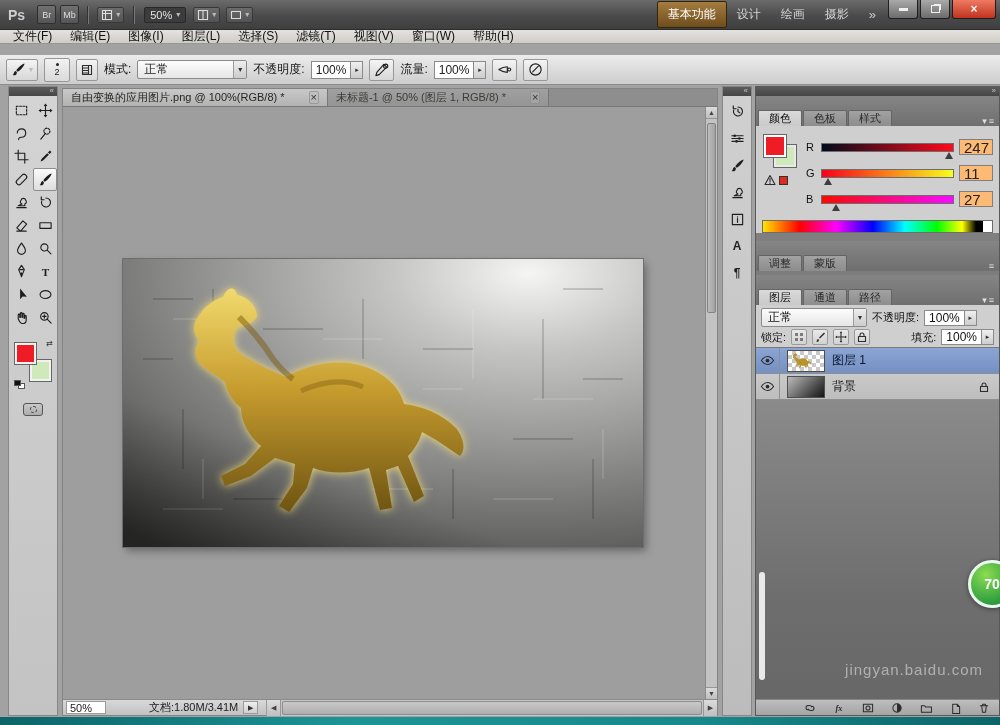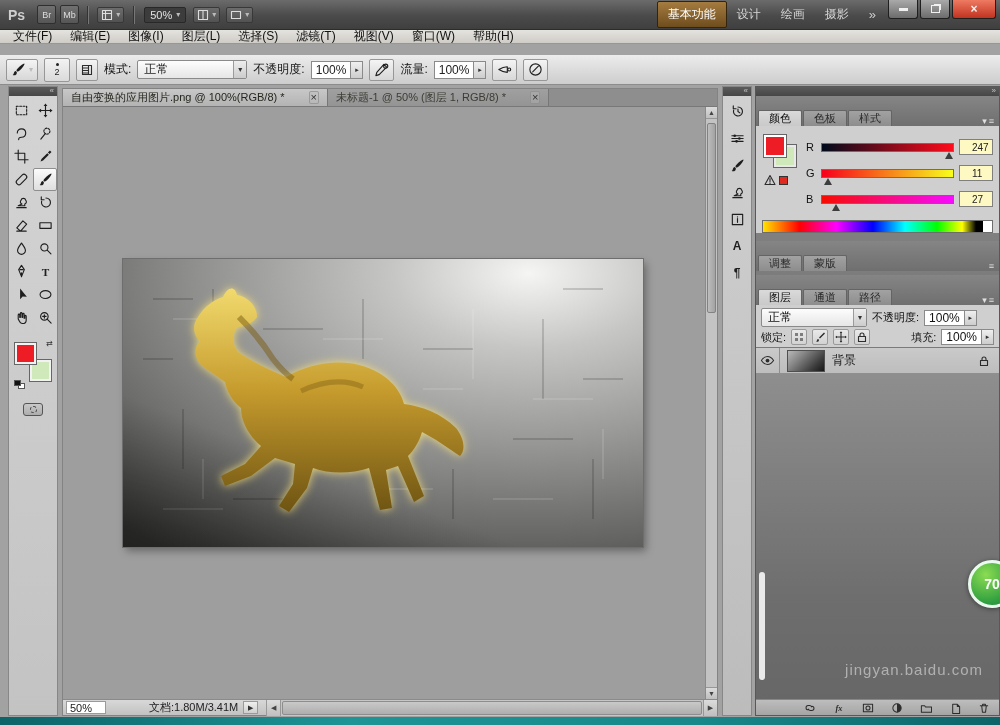--- a/index.html
+++ b/index.html
@@ -109,21 +109,21 @@
   .csw{position:absolute;width:22px;height:22px;box-shadow:0 0 0 1px #666}
   .csw.bg{left:12px;top:11px;background:#cfe9ba;border:2px solid #e9e9e9}
   .csw.fg{left:2px;top:1px;background:#ee1c25;border:2px solid #fff;z-index:2}
   .gamut{position:absolute;left:2px;top:40px;display:flex;align-items:center;gap:3px}
   .gamut-sq{width:9px;height:9px;background:#e0291f;border:1px solid #333}
   .chans{flex:1;display:flex;flex-direction:column}
   .chan{display:flex;align-items:center;gap:5px;height:26px}
   .chan-label{width:10px;font-size:11px;color:#111}
   .track{flex:1;height:9px;border:1px solid #6d6d6d;position:relative;background:#888}
   .thumb{position:absolute;bottom:-8px;width:0;height:0;border-left:4px solid transparent;border-right:4px solid transparent;border-bottom:7px solid #3d3d3d;transform:translateX(-50%)}
-  .chan-val{width:34px;height:16px;background:#fef9c3;border:1px solid #7f7f7f;font-size:10px;display:flex;align-items:center;padding-left:12px}
+  .chan-val{width:34px;height:16px;background:#fdba74;border:1px solid #7f7f7f;font-size:15px;display:flex;align-items:center;padding-left:4px}
   .spectrum{height:13px;margin:6px 6px 8px 6px;border:1px solid #6d6d6d;background:linear-gradient(90deg,#ffe400 0%,#ff0000 16%,#ff00ff 32%,#0000ff 48%,#00ffff 62%,#00ff00 76%,#ffff00 87%,#000 93%,#000 96%,#fff 96%,#fff 100%)}
 
   .layers-controls{background:#cfcfcf;padding:3px 5px 2px 5px;display:flex;align-items:center;gap:5px;font-size:11px;color:#111}
   .lock-ico{width:16px;height:16px;border:1px solid #9a9a9a;border-radius:2px;background:linear-gradient(#e9e9e9,#d2d2d2);display:flex;align-items:center;justify-content:center}
   .layer-list{position:relative;background:linear-gradient(#929292,#6e6e6e 70%,#676767);border-top:1px solid #7a7a7a;height:355px}
   .lrow{height:26px;display:flex;align-items:center;background:linear-gradient(#cacaca,#bdbdbd);border-bottom:1px solid #8f8f8f;font-size:12px}
   .lrow.selected{background:linear-gradient(#8ba5d4,#7590c2);color:#0c1730}
   .eye-cell{width:24px;height:100%;border-right:1px solid #8f8f8f;display:flex;align-items:center;justify-content:center;flex:none}
   .lthumb{width:38px;height:22px;margin:0 7px;border:1px solid #4f4f4f;position:relative;overflow:hidden;flex:none;background:#fff}
   .checker{background-image:linear-gradient(45deg,#c9c9c9 25%,transparent 25%,transparent 75%,#c9c9c9 75%),linear-gradient(45deg,#c9c9c9 25%,#ffffff 25%,#ffffff 75%,#c9c9c9 75%);background-size:8px 8px;background-position:0 0,4px 4px}
@@ -599,20 +599,34 @@
               <path d="M4 5.5V4a2 2 0 0 1 4 0v1.5"></path>
             </svg>
           </span>
         <span style="margin-left:auto">填充:</span>
         <span class="value-wrap">
           <span class="value-box" style="min-width:32px;height:16px">100%</span>
           <span class="spin" style="height:16px">▸</span>
         </span>
       </div>
       <div class="layer-list">
+        <div class="lrow selected">
+          <span class="eye-cell">
+            <svg class="si" viewBox="0 0 16 16" style="width:15px;height:15px">
+                <path d="M1.5 8C3.5 5 5.6 3.8 8 3.8S12.5 5 14.5 8c-2 3-4.1 4.2-6.5 4.2S3.5 11 1.5 8z" fill="#f7f7f7"></path>
+                <circle cx="8" cy="8" r="2" class="f"></circle>
+              </svg>
+          </span>
+          <span class="lthumb checker">
+            <svg class="thumb-svg" viewBox="0 0 520 288" preserveAspectRatio="xMidYMid meet">
+                <use href="#horse" fill="#b8922a"></use>
+              </svg>
+          </span>
+          <span class="lname">图层 1</span>
+        </div>
         <div class="lrow">
           <span class="eye-cell">
             <svg class="si" viewBox="0 0 16 16" style="width:15px;height:15px">
                 <path d="M1.5 8C3.5 5 5.6 3.8 8 3.8S12.5 5 14.5 8c-2 3-4.1 4.2-6.5 4.2S3.5 11 1.5 8z" fill="#f7f7f7"></path>
                 <circle cx="8" cy="8" r="2" class="f"></circle>
               </svg>
           </span>
           <span class="lthumb bg-thumb"></span>
           <span class="lname bgname">背景</span>
           <span class="row-lock">

